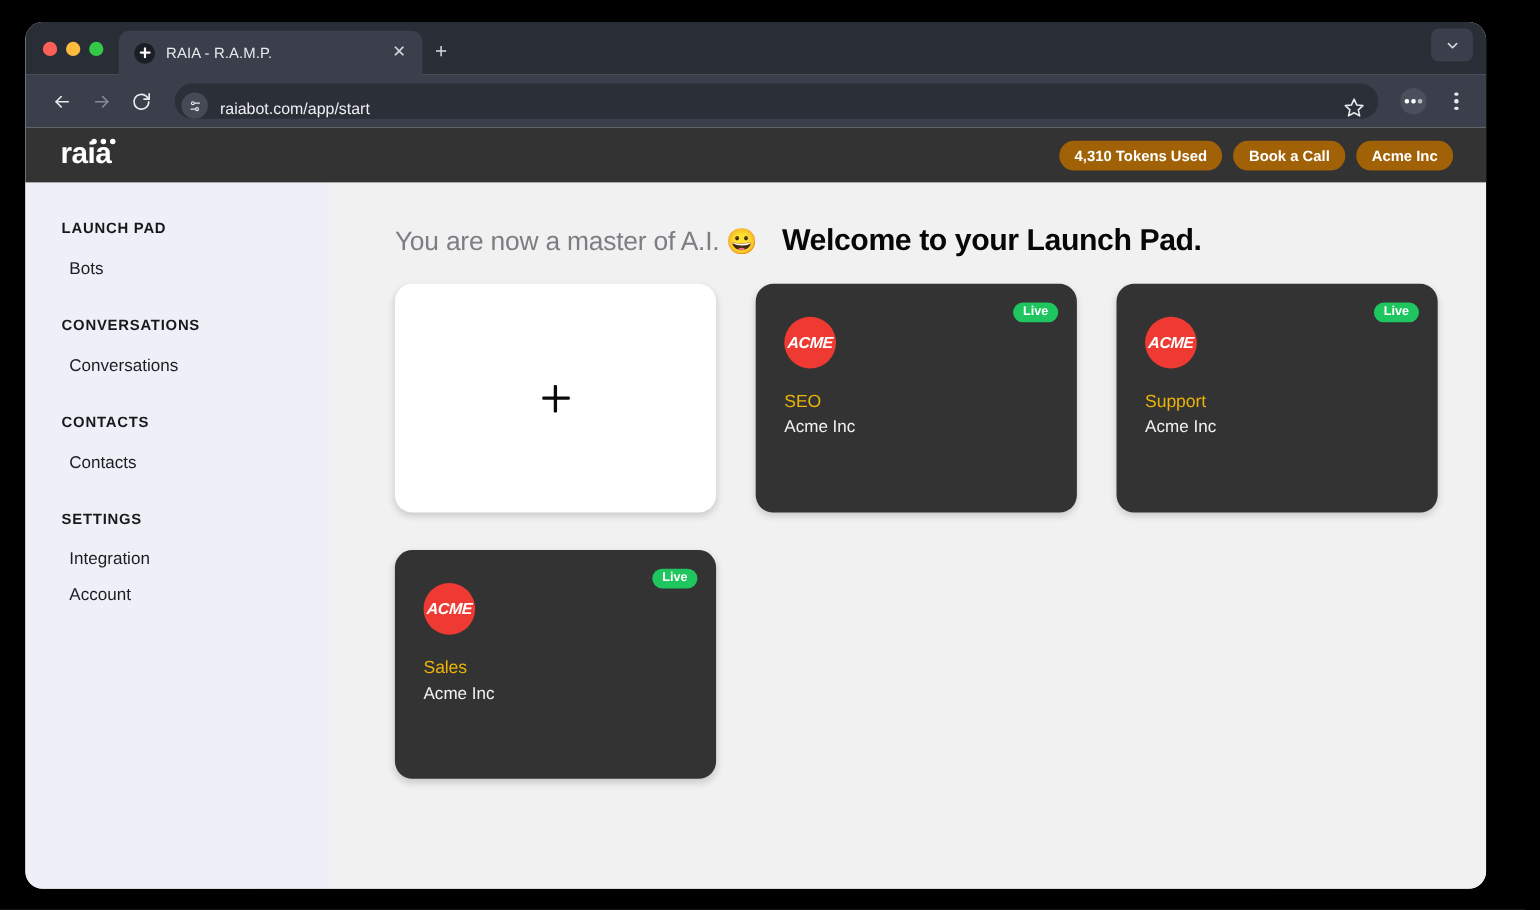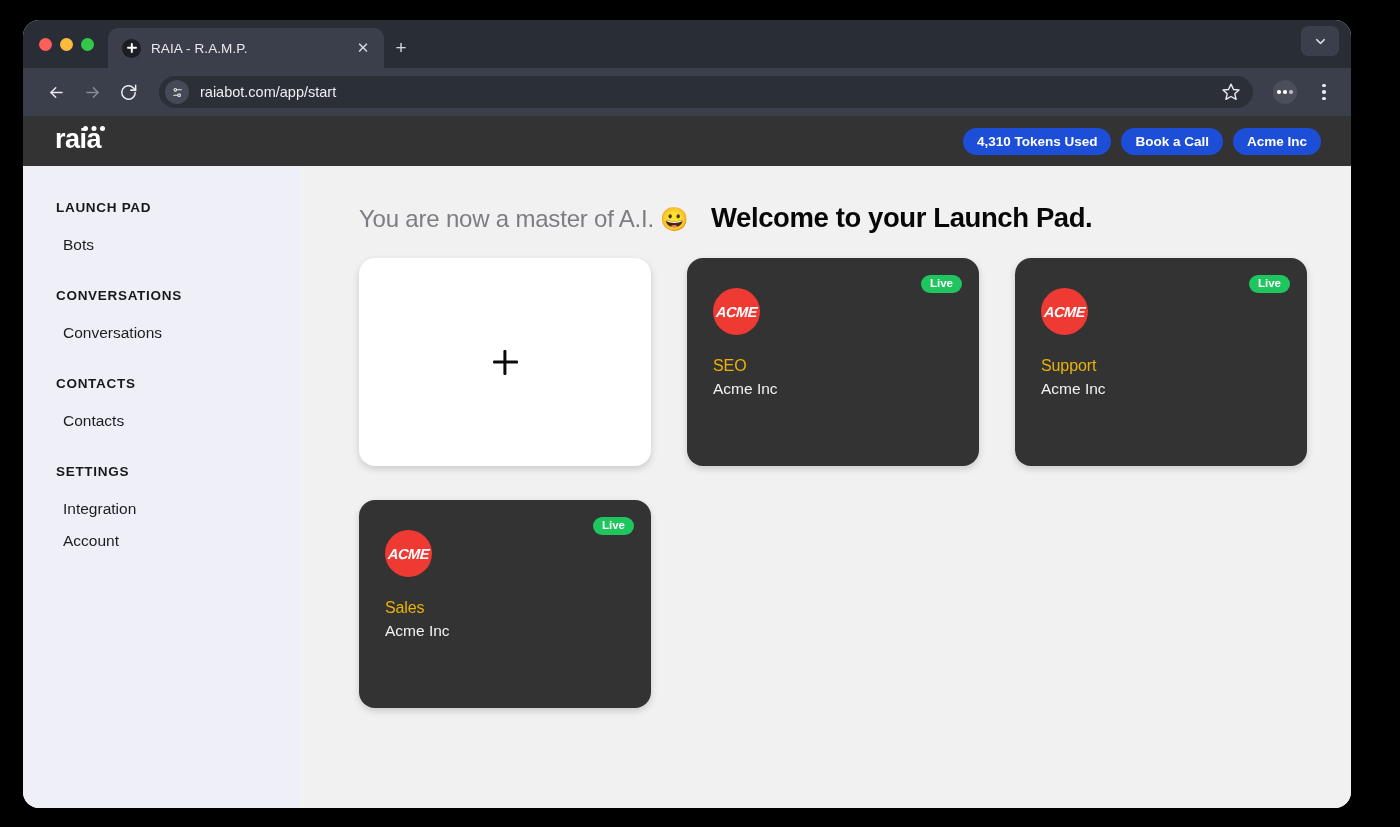--- a/index.html
+++ b/index.html
@@ -140,21 +140,21 @@
     flex: none;
   }
   .nav-btn.disabled { color: #868C99; }
 
   #omnibox {
     flex: 1;
     height: 32px;
     background: #2B2F38;
     border-radius: 16px;
     display: flex;
-    align-items: center;
+    align-items: flex-end;
     padding: 0 6px 0 6px;
     margin-left: 10px;
     margin-right: 4px;
   }
   #site-settings-icon {
     width: 24px; height: 24px;
     border-radius: 50%;
     background: #454A57;
     display: flex; align-items: center; justify-content: center;
     flex: none;
@@ -203,21 +203,21 @@
     font-size: 27px;
     font-weight: 700;
     letter-spacing: -0.6px;
     line-height: 1;
     position: relative;
     font-family: "Liberation Sans", sans-serif;
     text-decoration: underline;
   }
   #header-actions { display: flex; align-items: center; gap: 10px; }
   .header-pill {
-    background: #1d4ed8;
+    background: #a16207;
     color: #FFFFFF;
     border-radius: 16px;
     height: 27px;
     padding: 0 14px;
     display: flex;
     align-items: center;
     font-size: 13.5px;
     font-weight: 700;
     white-space: nowrap;
   }

